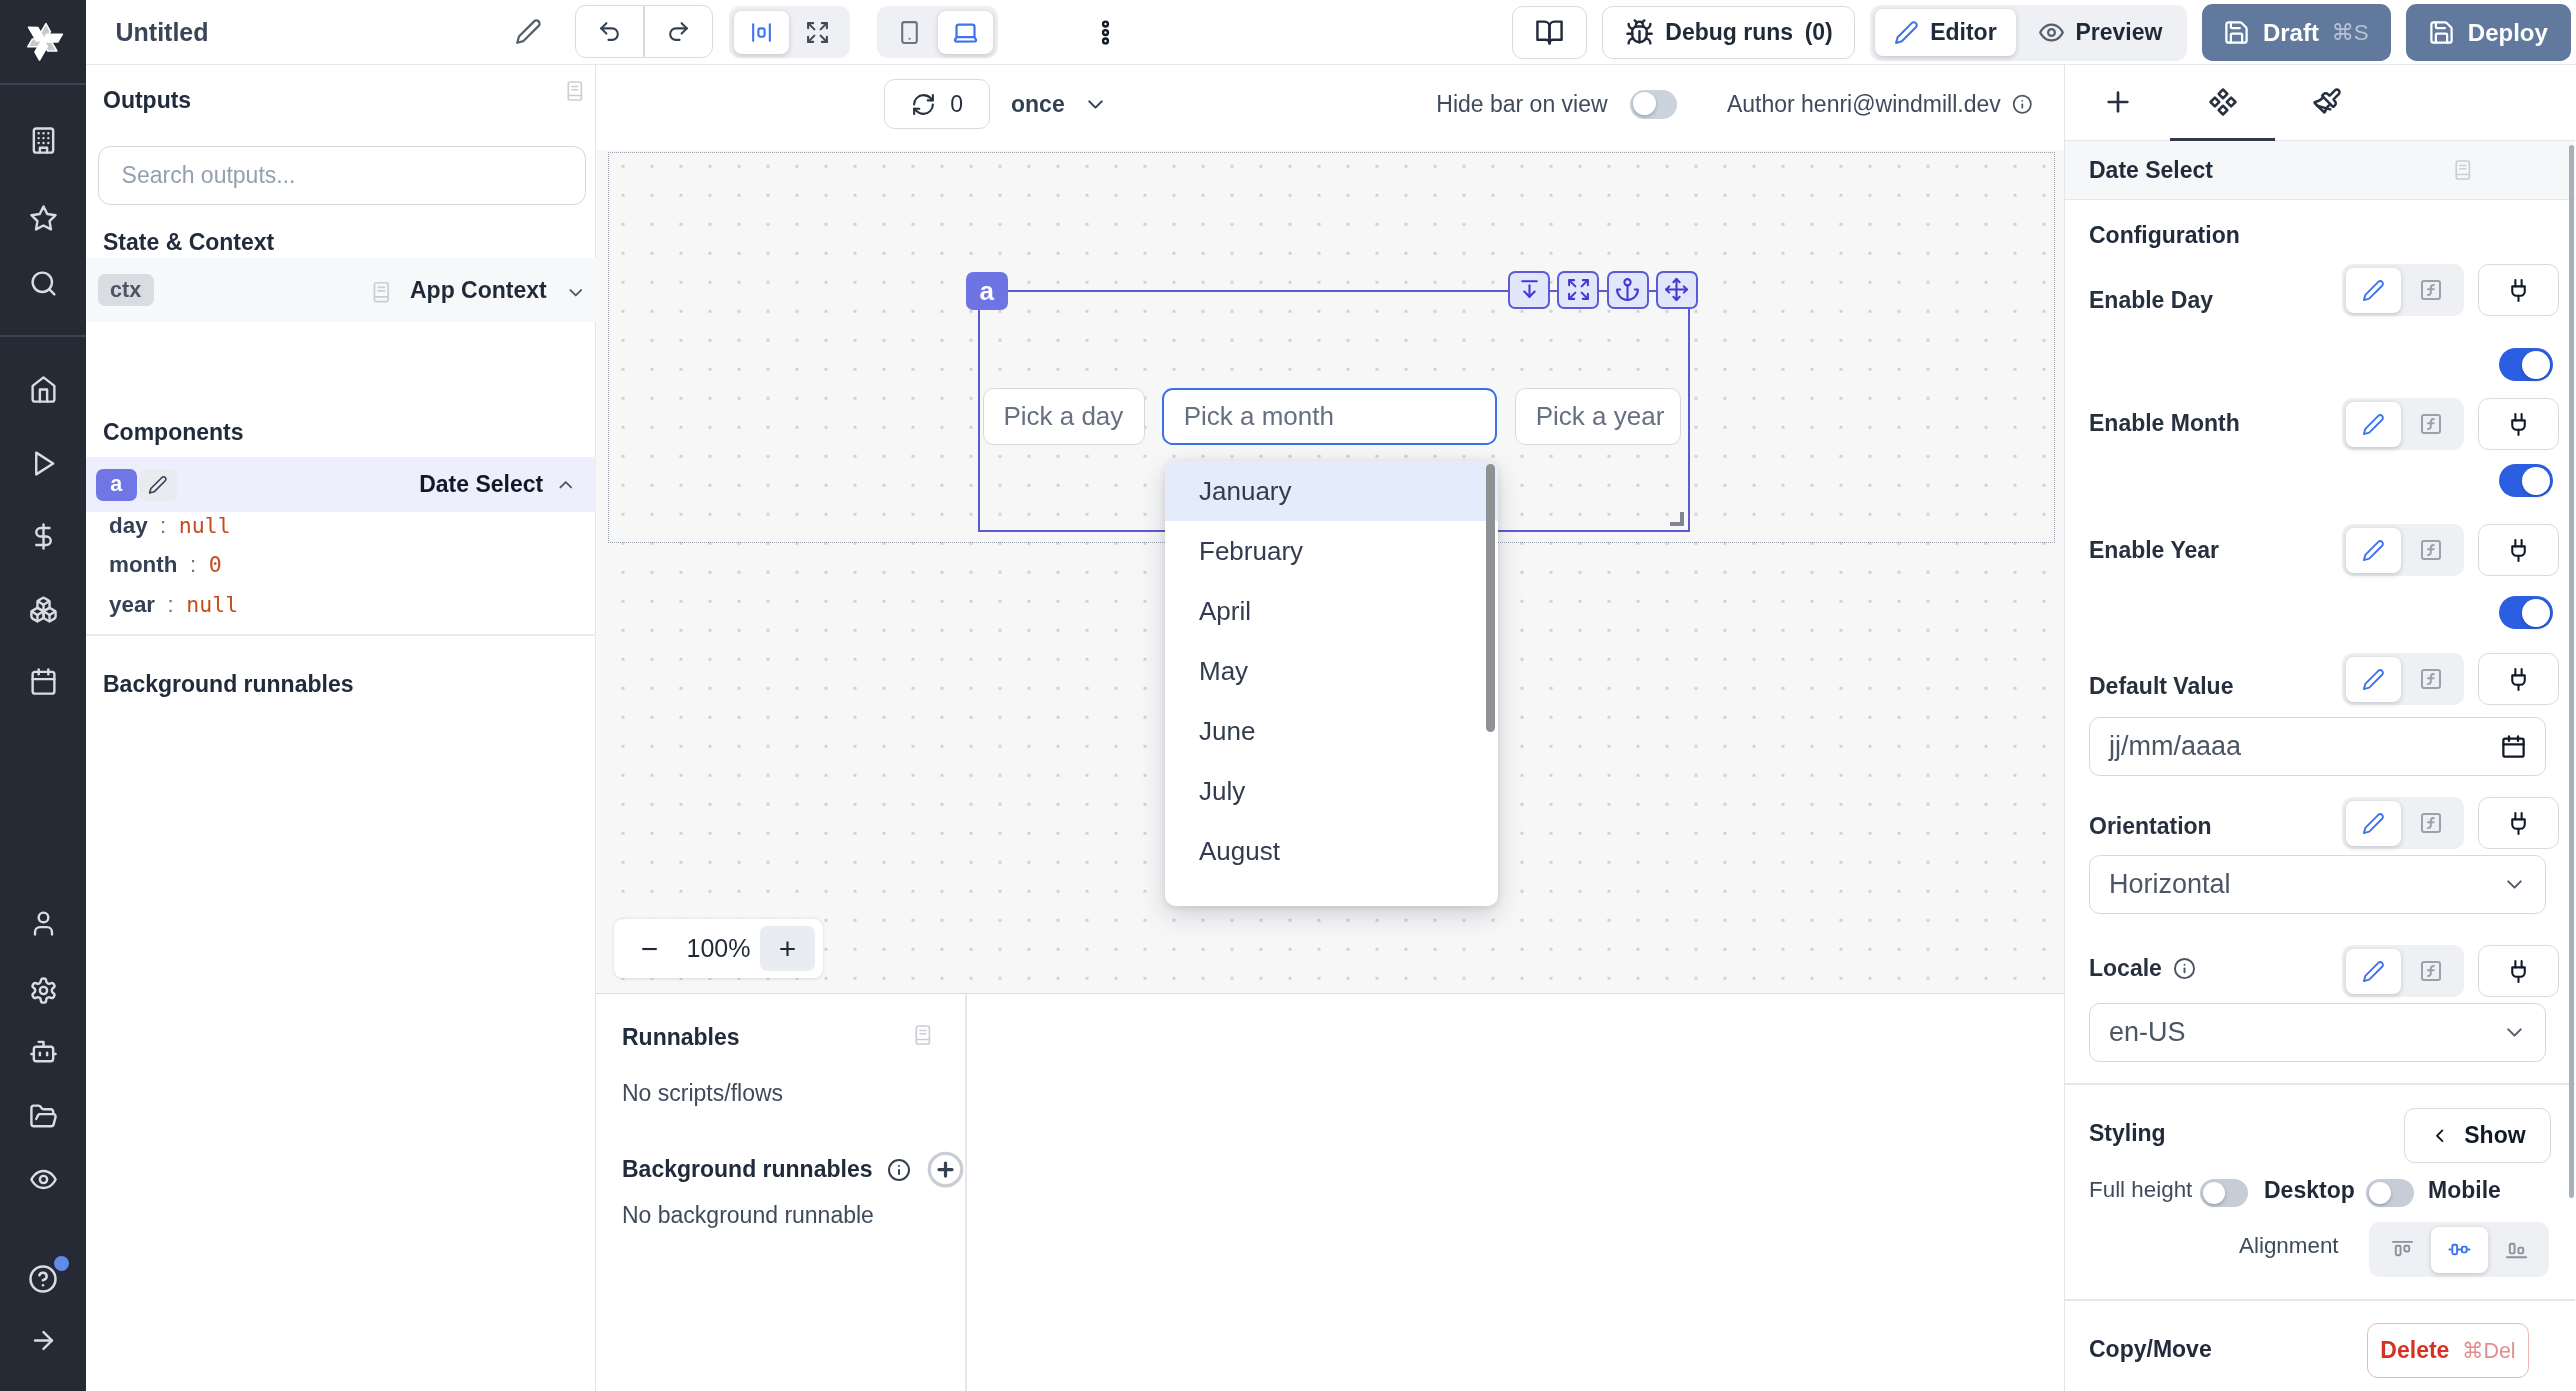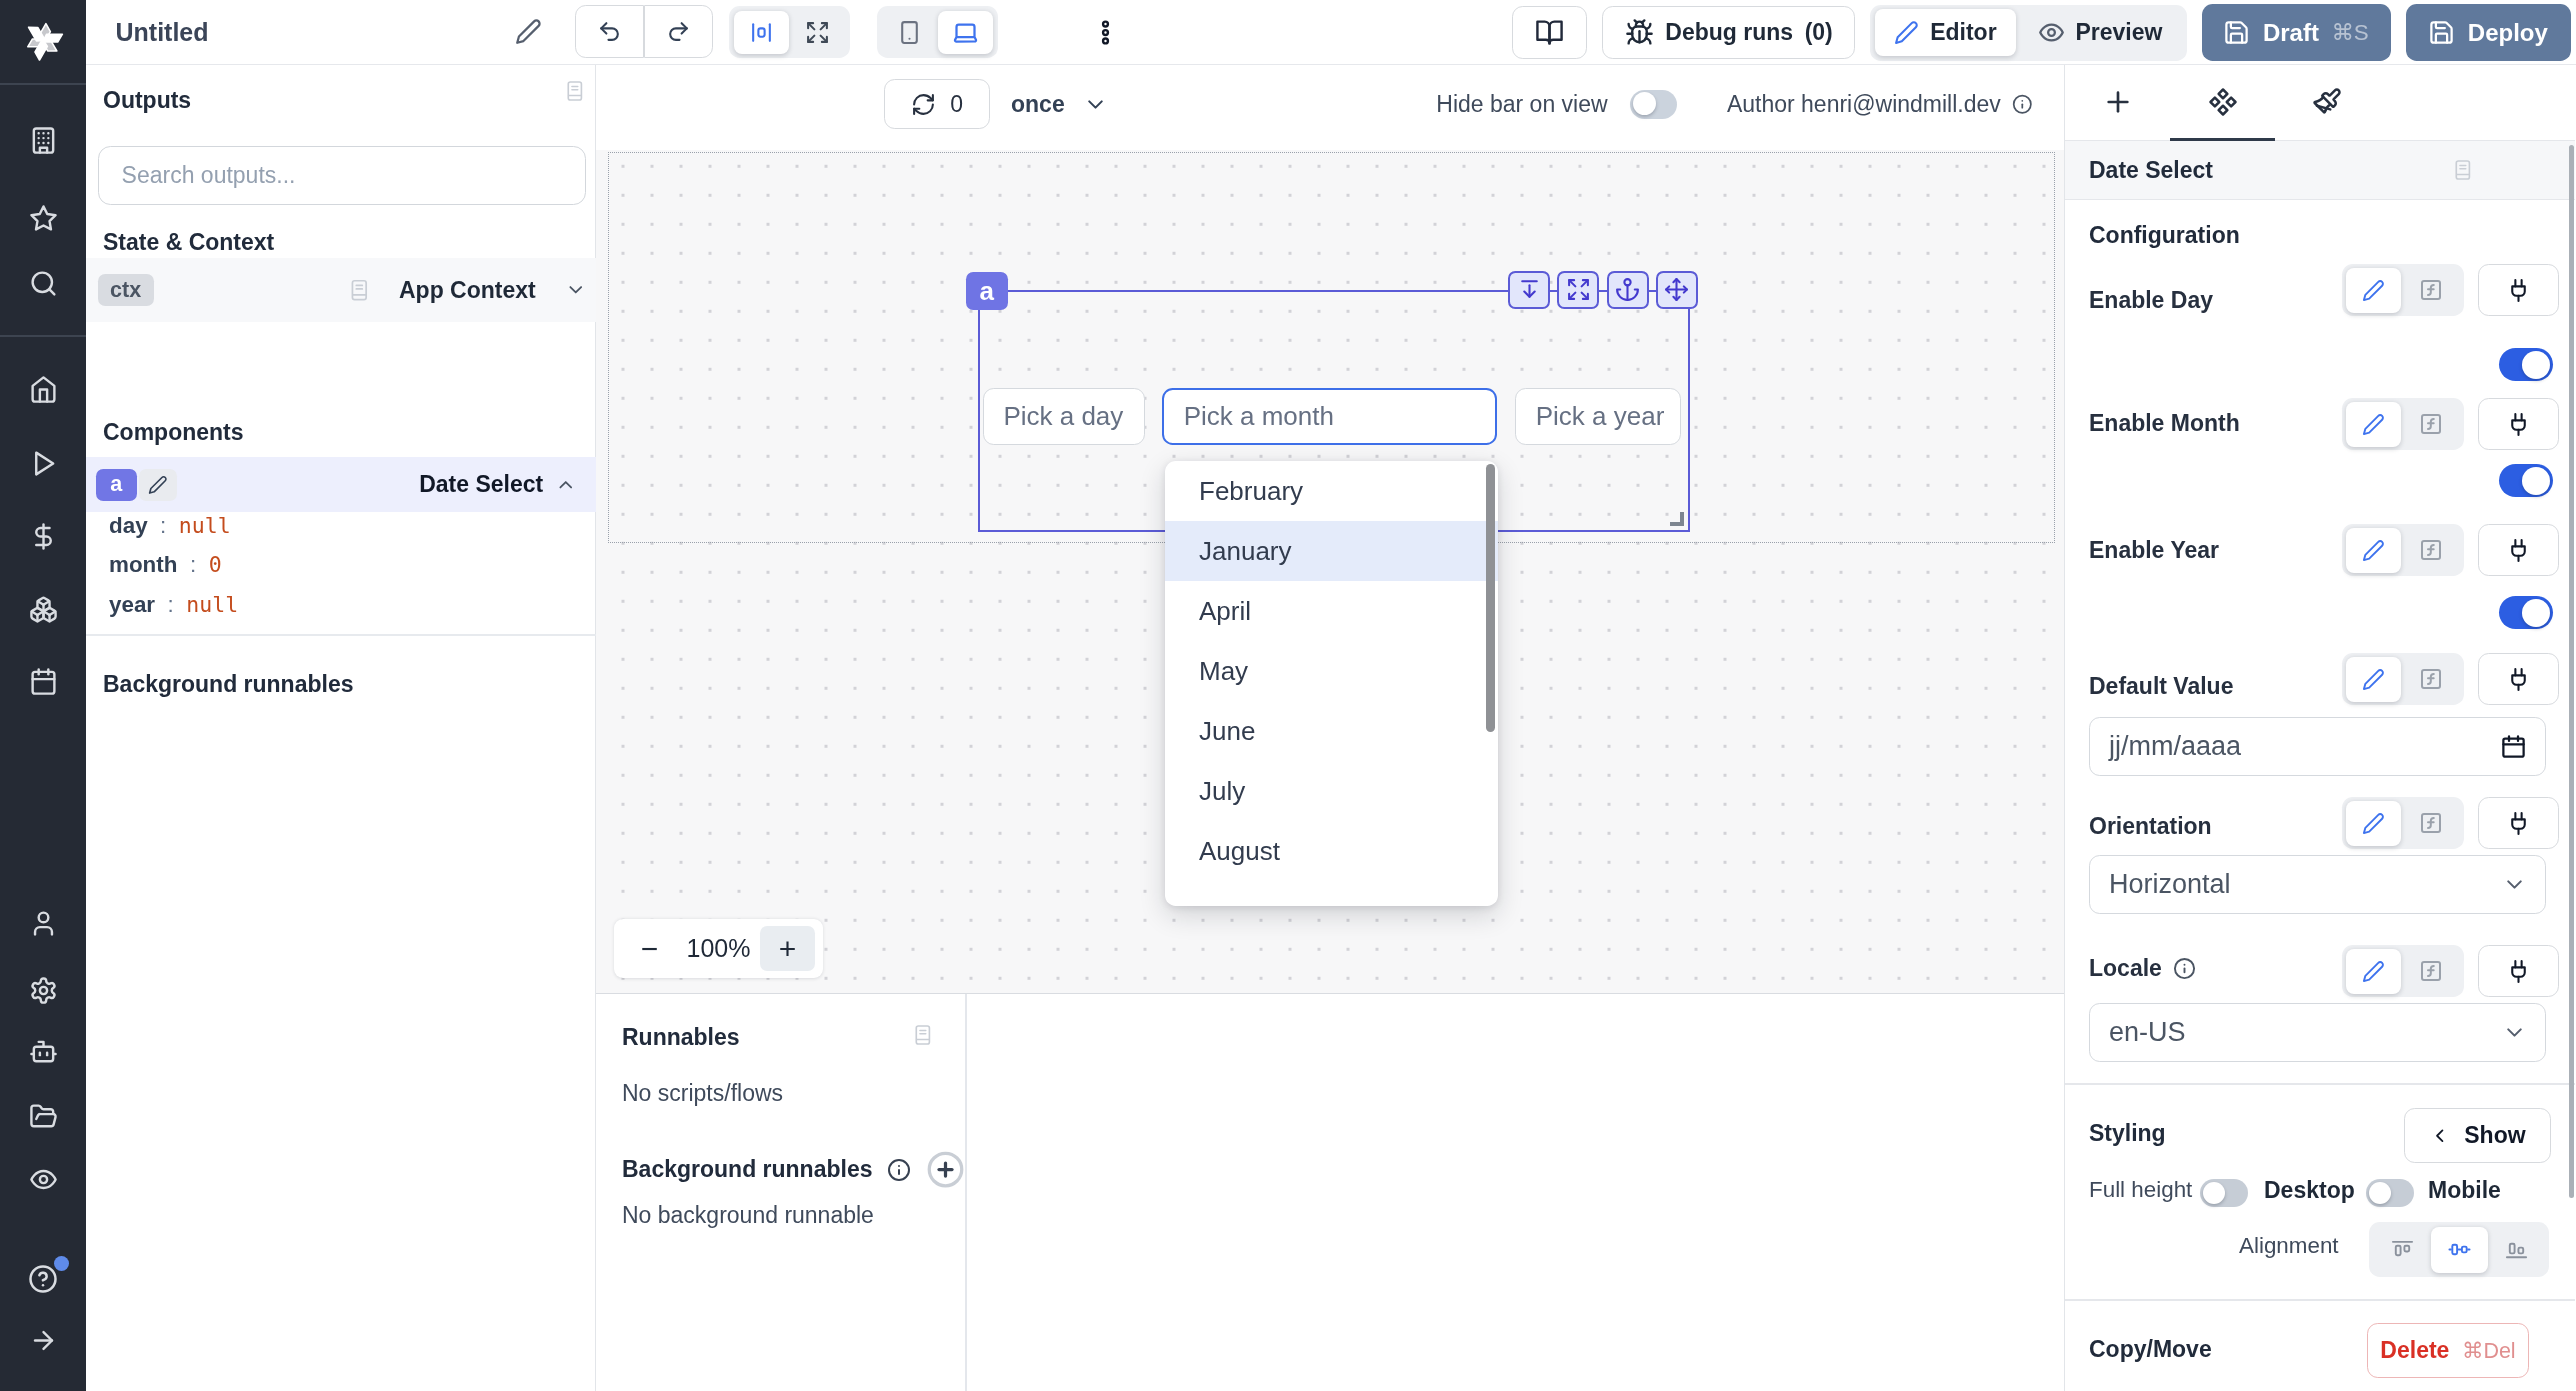--- a/index.html
+++ b/index.html
@@ -42,21 +42,21 @@
 .btn-slate .kbd{color:rgba(255,255,255,.55);font-weight:400;font-size:22.4px}
 
 .lpanel{position:absolute;left:86px;top:65px;width:510px;height:1326px;background:#fff;border-right:1.8px solid #e2e5e9;z-index:10}
 .lp-h{position:absolute;left:17px;font-size:23px;font-weight:700;color:#212b3b}
 .doc-ic{color:#c9ced5}
 .lp-doc{position:absolute;left:479px}
 .lp-search{position:absolute;left:11.6px;top:81px;width:488px;height:59px;border:1.8px solid #d3d7dc;border-radius:12.5px;background:#fff;font-family:inherit;font-size:23px;color:#334155;padding:0 23px}
 .lp-search::placeholder{color:#94a0b0}
 .lp-row{position:absolute;left:0;width:510px;height:64px;background:#f7f8fa;display:flex;align-items:center;padding:0 9.8px 0 11.6px;cursor:pointer}
 .lp-badge{background:#d9dce1;border-radius:7.2px;font-size:21.5px;font-weight:700;color:#4b5563;padding:4.5px 12.5px;line-height:23px}
-.lp-row .right{margin-left:auto;display:flex;align-items:center;gap:29px;color:#1f2937}
+.lp-row .right{margin-left:auto;display:flex;align-items:flex-end;gap:18px;color:#1f2937}
 .lp-row .tname{font-size:23px;font-weight:700}
 .chev{color:#4b5563}
 .lp-comp{position:absolute;left:0;top:392px;width:510px;height:55px;background:#edeffd;display:flex;align-items:center;padding:0 19.7px 0 9.8px;cursor:pointer}
 .lp-comp .abadge{width:41px;height:32px;background:#7176e5;border-radius:7.2px;color:#fff;font-weight:700;font-size:21.5px;display:flex;align-items:center;justify-content:center}
 .lp-comp .pbox{width:38px;height:32px;background:#e9ebef;border-radius:7.2px;color:#334155;display:flex;align-items:center;justify-content:center;margin-left:1.8px}
 .lp-comp .right{margin-left:auto;display:flex;align-items:center;gap:11.6px;color:#111827}
 .lp-comp .cname{font-size:23px;font-weight:700}
 .kv{position:absolute;left:23px;height:39px;display:flex;align-items:center;gap:12.5px;font-size:22.4px}
 .kv .k{font-weight:700;color:#334155}
 .kv .c{color:#64748b}
@@ -528,22 +528,22 @@
           </div>
       <div class="cinput focus" style="left:182px;width:335px">
             <span>Pick a month</span>
           </div>
       <div class="cinput" style="left:535px;width:166px">
             <span>Pick a year</span>
           </div>
       <div class="resize"></div>
     </div>
     <div class="dd">
+      <div class="item hl">January</div>
       <div class="item">February</div>
-      <div class="item hl">January</div>
       <div class="item">April</div>
       <div class="item">May</div>
       <div class="item">June</div>
       <div class="item">July</div>
       <div class="item">August</div>
       <div class="sb"></div>
     </div>
     <div class="zoomctl">
       <span class="zb">−</span>
       <span class="zl">100%</span>

